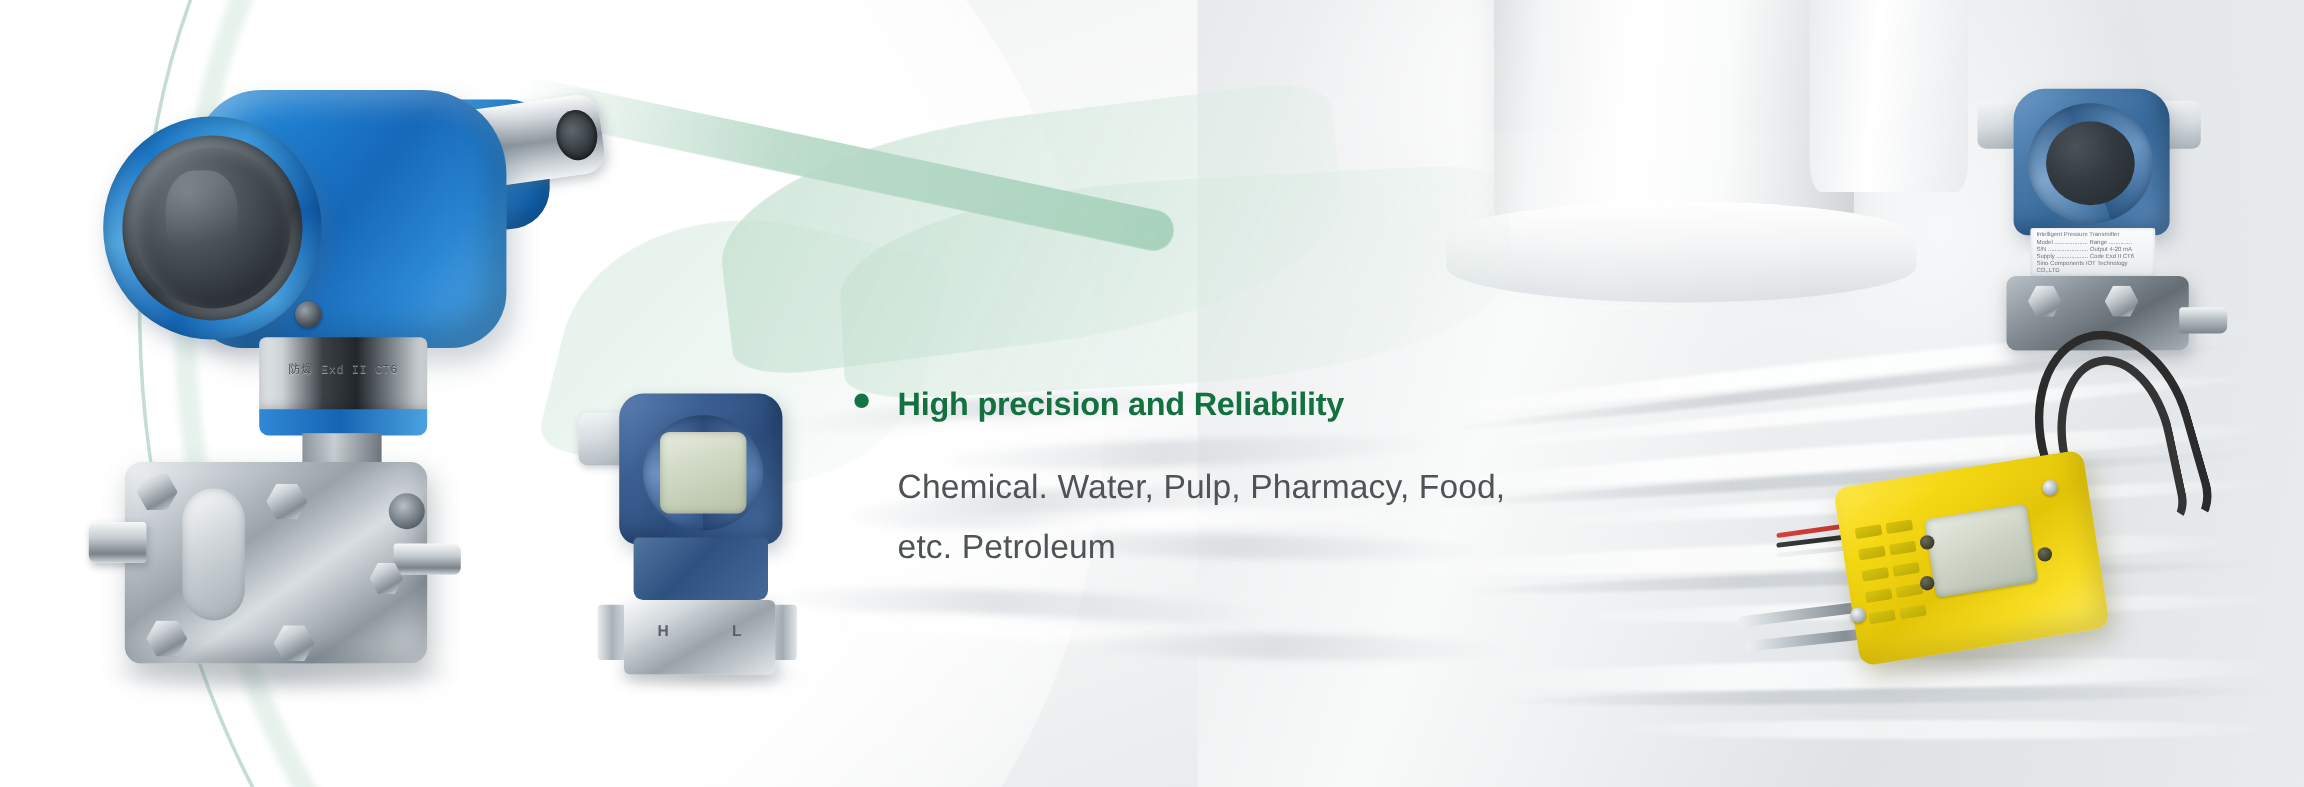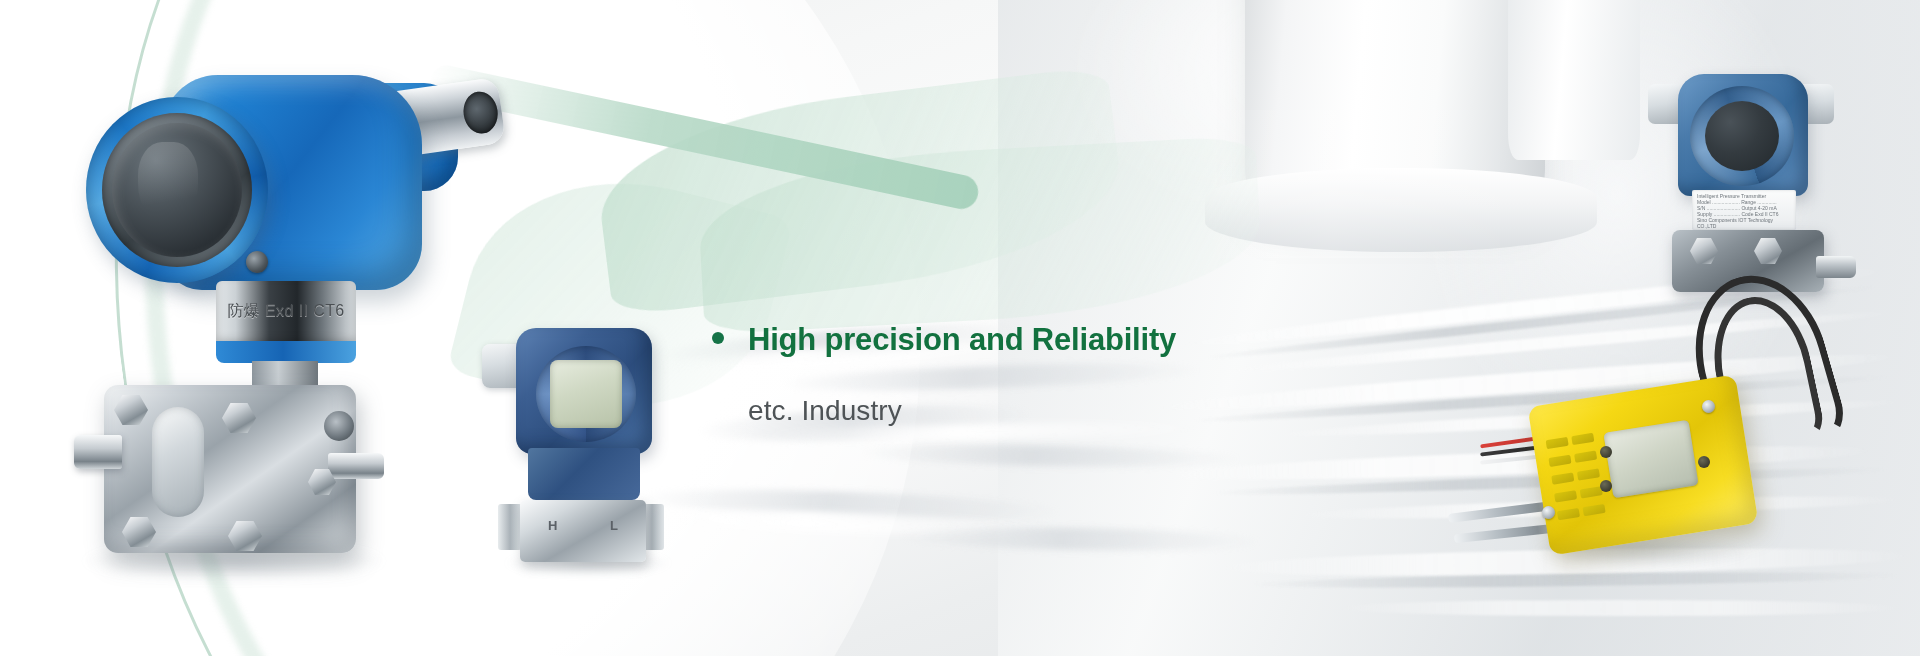--- a/index.html
+++ b/index.html
@@ -210,21 +210,21 @@
   .bullet-dot {
     width: 12px; height: 12px;
     border-radius: 50%;
     background: #157347;
     flex: 0 0 auto;
     position: relative;
     top: -6px;
   }
   .bullet-text {
     color: #12713f;
-    font-size: 31px;
+    font-size: 27px;
     font-weight: bold;
     letter-spacing: -0.2px;
     white-space: nowrap;
   }
   .body-copy {
     margin-left: 36px;
     color: #4e5356;
     font-size: 28px;
     line-height: 50px;
     letter-spacing: 0.1px;
@@ -299,22 +299,22 @@
   .pm-collar {
     position: absolute; left: 146px; top: 226px;
     width: 140px; height: 66px;
     border-radius: 6px;
     background: linear-gradient(90deg, #e6eaec 0%, #cbd1d5 14%, #3a4045 38%, #22272b 58%, #6e767c 76%, #dfe4e7 100%);
     box-shadow: inset 0 -6px 10px rgba(0,0,0,0.25);
   }
   .pm-collar-text {
     position: absolute; left: 0; right: 0; top: 20px;
     text-align: center;
-    font-size: 16px; color: #4a4f53;
-    font-family: Liberation Sans, sans-serif;
+    font-size: 10px; color: #4a4f53;
+    font-family: Liberation Mono, monospace;
     letter-spacing: 0.4px;
     text-shadow: 0 1px 0 rgba(255,255,255,0.45);
   }
   .pm-collar-blue {
     position: absolute; left: 146px; top: 286px;
     width: 140px; height: 22px;
     border-radius: 0 0 8px 8px;
     background: linear-gradient(90deg, #2f8ad6 0%, #1664b4 48%, #4ba2e0 100%);
   }
   .pm-stem {
@@ -632,21 +632,22 @@
   <div class="green-sweep"></div>
 
   <div class="title-band-glow"></div>
 
   <div class="copy">
     <div class="bullet-row">
       <span class="bullet-dot"></span>
       <span class="bullet-text">High precision and Reliability</span>
     </div>
     <div class="body-copy">
-      <p>etc. Industry</p>
+      <p>Chemical. Water, Pulp, Pharmacy, Food,</p>
+      <p>etc. Petroleum</p>
     </div>
   </div>
 
   <div class="prod-main">
     <div class="pm-shadow"></div>
     <div class="pm-neck"></div>
     <div class="pm-steelport"></div>
     <div class="pm-housing"></div>
     <div class="pm-bezel">
       <div class="pm-bezel-inner">

